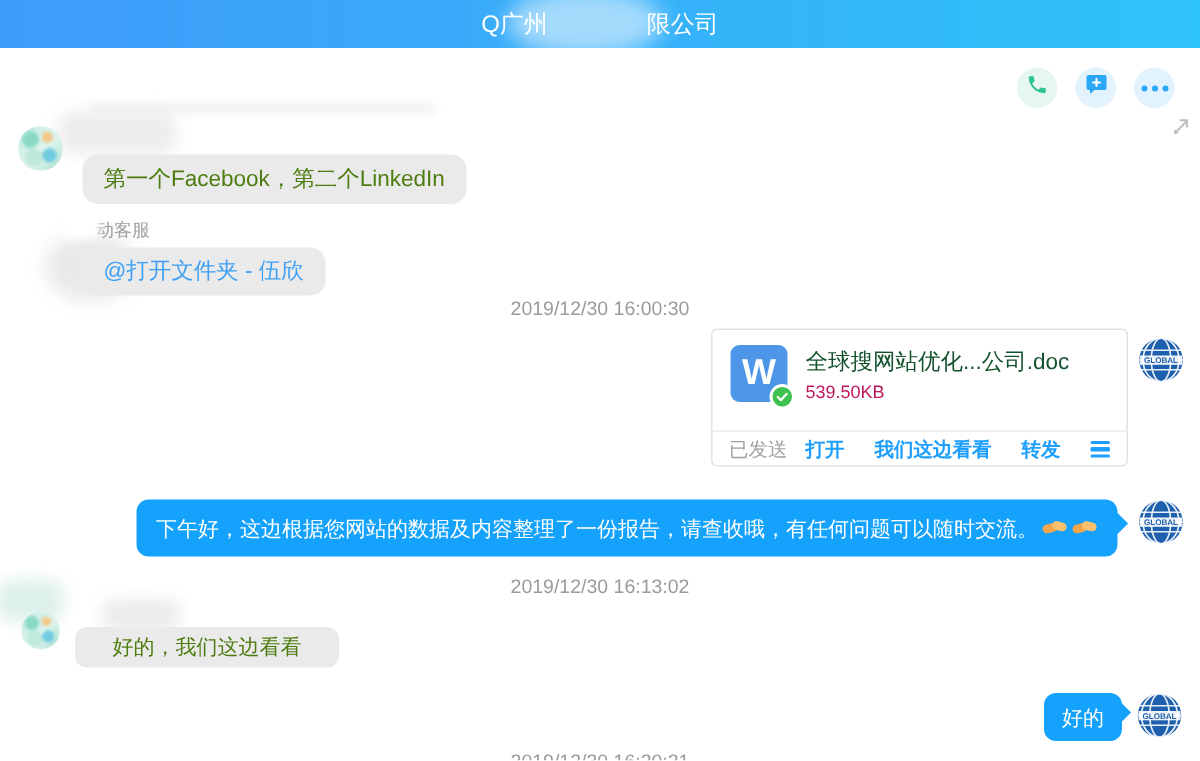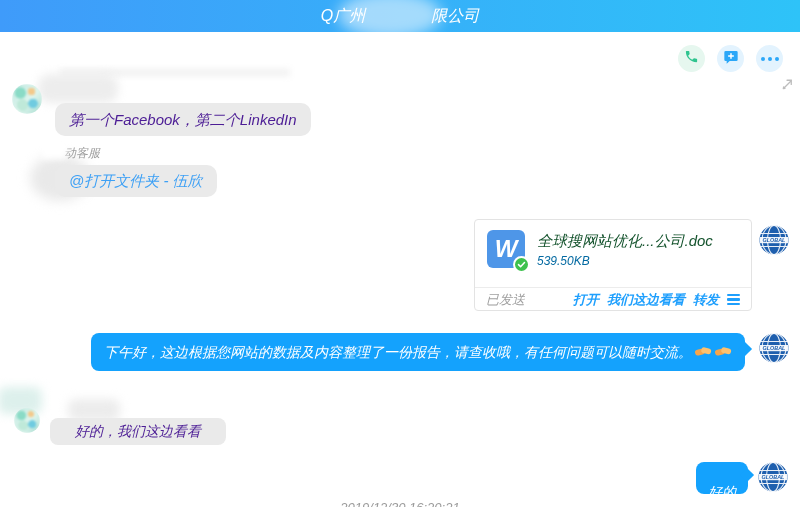--- a/index.html
+++ b/index.html
@@ -1,19 +1,19 @@
 <!DOCTYPE html>
 <html><head>
 <meta charset="utf-8">
 <style>
   * { margin:0; padding:0; box-sizing:border-box; }
   html,body { background:#fff; }
   #app {
     position:relative; width:800px; height:507px; overflow:hidden;
-    background:#fff; font-family:"Liberation Sans","DejaVu Sans",sans-serif;font-style:italic;
+    background:#fff; font-family:"Liberation Sans","DejaVu Sans",sans-serif;
   }
   
   .titlebar {
     position:absolute; left:0; top:0; width:800px; height:32px;
     background:linear-gradient(90deg,#3F9BFA 0%,#2EC3F8 100%);
     display:flex; align-items:center; justify-content:center;
     color:#fff; font-size:16px;
   }
   .title-censor {
     position:absolute; left:338px; top:-8px; width:104px; height:46px;
@@ -52,34 +52,34 @@
       linear-gradient(135deg,#bfe8e0 0%,#dff5ee 55%,#a8ddd0 100%);
     filter:blur(1.2px);
   }
   .av1 { left:12px; top:84px; width:30px; height:30px; }
   .av2 { left:14px; top:408px; width:26px; height:25px; }
   .av-globe-a { left:756px; top:222px; width:36px; height:36px; }
   .av-globe-b { left:756px; top:330px; width:36px; height:36px; }
   .av-globe-c { left:755px; top:459px; width:36px; height:36px; }
   
   .bubble {
-    position:absolute; font-size:14px; color:#4c1d95; background:#EAEAEA;
+    position:absolute; font-size:14px; color:#4d7c0f; background:#EAEAEA;
     border-radius:10px; padding:0 14px; white-space:nowrap; width:fit-content;
   }
   .bub-facebook { left:55px; top:103px; height:33px; line-height:33px; font-size:15px; }
   .sender-label { position:absolute; left:64px; top:145px; font-size:12px; color:#9e9e9e; }
   .bub-mention { left:55px; top:165px; height:32px; line-height:32px; color:#3DA0F5; font-size:15px; cursor:pointer; }
   .bub-oklook { left:50px; top:418px; height:27px; line-height:27px; border-radius:8px; padding:0 25px; }
   .bubble-blue {
     position:absolute; background:#14A2FD; color:#fff; border-radius:8px;
     white-space:nowrap; width:fit-content;
   }
   .bub-report { right:55px; top:333px; height:38px; line-height:38px; padding:0 13px; font-size:14px; }
   .bub-report .hs { vertical-align:-3px; margin-left:2px; }
-  .bub-ok { right:52px; top:462px; height:32px; line-height:32px; padding:14px 12px; font-size:14px; }
+  .bub-ok { right:52px; top:462px; height:32px; line-height:32px; padding:0 12px; font-size:14px; }
   .tail { position:absolute; width:10px; height:10px; background:#14A2FD; transform:rotate(45deg); }
   .tail-report { left:740px; top:344px; }
   .tail-ok { left:742px; top:470px; }
   
   .timestamp {
     position:absolute; left:0; width:800px; text-align:center;
     font-size:13px; color:#9b9b9b;
   }
   .ts1 { top:198px; } .ts2 { top:383px; } .ts3 { top:500px; }
   
@@ -92,28 +92,28 @@
     background:#4E96E8; color:#fff; font-size:24px; font-weight:bold;
     display:flex; align-items:center; justify-content:center;
   }
   .fc-badge {
     position:absolute; left:38px; top:36px; width:17px; height:17px; border-radius:50%;
     background:#3EC14E; border:2px solid #fff;
     display:flex; align-items:center; justify-content:center;
   }
   .fc-name { position:absolute; left:62px; top:12px; font-size:15px; color:#14532d; width:205px;
     overflow:hidden; text-overflow:ellipsis; white-space:nowrap; }
-  .fc-size { position:absolute; left:62px; top:34px; font-size:12px; color:#0369a1; }
+  .fc-size { position:absolute; left:62px; top:34px; font-size:12px; color:#be185d; }
   .fc-divider { position:absolute; left:0; top:67px; width:100%; height:1px; background:#ececec; }
   .fc-footer {
     position:absolute; left:0; top:68px; width:100%; height:23px;
     display:flex; align-items:center; padding:0 11px;
   }
   .fc-status { font-size:13px; color:#a0a0a0; flex:0 0 auto; }
-  .fc-actions { margin-left:auto; display:flex; align-items:center; gap:8px; }
+  .fc-actions { margin-left:auto; display:flex; align-items:center; gap:20px; }
   .fc-link { font-size:13px; font-weight:bold; color:#1E9FFD; cursor:pointer; }
   .fc-menu { display:flex; flex-direction:column; gap:2px; cursor:pointer; }
   .fc-menu i { width:13px; height:2.5px; background:#1E9FFD; border-radius:1px; }
 </style>
 </head>
 <body>
 
 <div id="app">
 
   <div class="titlebar">
@@ -162,20 +162,21 @@
       <div class="avatar-photo"></div>
     </div>
   <div class="bubble bub-facebook">第一个Facebook，第二个LinkedIn</div>
 
   <div class="blob b-white1"></div>
   <div class="blob b-gray1"></div>
   <div class="sender-label">动客服</div>
   <div class="blob b-sender"></div>
   <div class="bubble bub-mention">@打开文件夹 - 伍欣</div>
 
+  <div class="timestamp ts1">2019/12/30 16:00:30</div>
 
   <div class="file-card">
     <div class="fc-icon">
       <span>W</span>
     </div>
     <div class="fc-badge">
       <svg width="9" height="9" viewBox="0 0 12 12">
           <path d="M2 6.2 4.8 9 10 3.4" stroke="#fff" stroke-width="2" fill="none" stroke-linecap="round" stroke-linejoin="round"></path>
         </svg>
     </div>
@@ -225,20 +226,21 @@
       <g stroke="#fff" stroke-width="1.1" fill="none" opacity=".9">
         <ellipse cx="18" cy="18" rx="6.5" ry="14.5"></ellipse>
         <ellipse cx="18" cy="18" rx="12" ry="14.5"></ellipse>
         <path d="M4.5 11.5h27M3.5 18h29M4.5 24.5h27"></path>
       </g>
       <rect x="4" y="15" width="28" height="6.2" fill="#fff" opacity=".92"></rect>
       <text x="18" y="20" font-size="5.4" font-weight="bold" fill="#1E5FAE" text-anchor="middle" font-family="Liberation Sans, sans-serif">GLOBAL</text>
     </svg>
   </div>
 
+  <div class="timestamp ts2">2019/12/30 16:13:02</div>
 
   <div class="blob b-teal2"></div>
   <div class="avatar av2">
       <div class="avatar-photo"></div>
     </div>
   <div class="blob b-gray2"></div>
   <div class="bubble bub-oklook">好的，我们这边看看</div>
 
   <div class="bubble-blue bub-ok">好的</div>
   <div class="tail tail-ok"></div>

